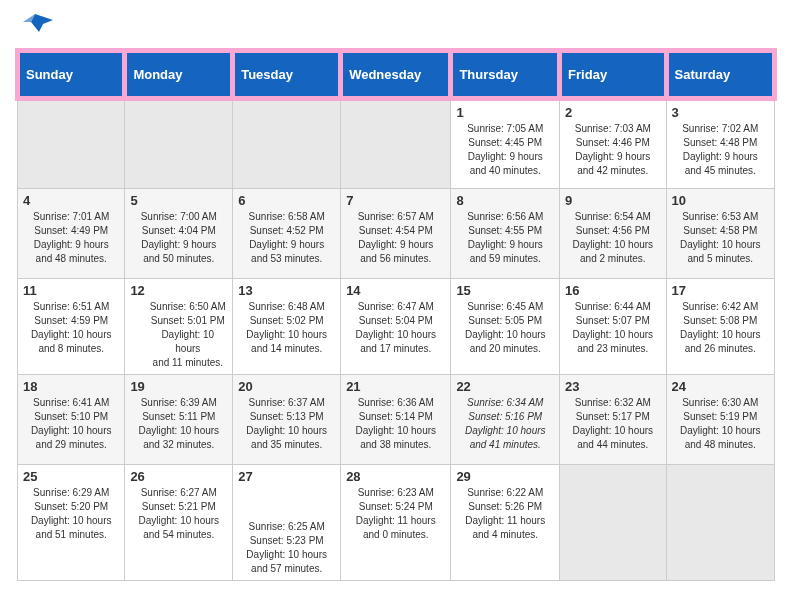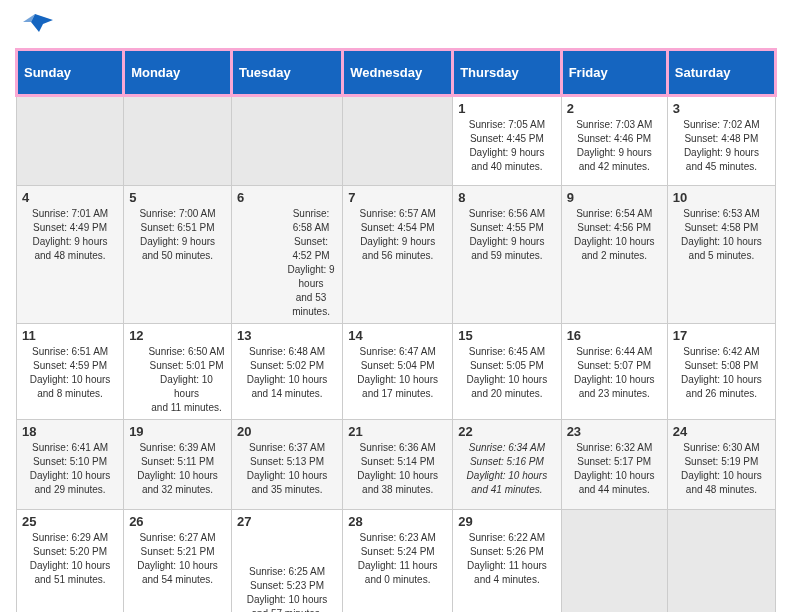--- a/index.html
+++ b/index.html
@@ -44,21 +44,21 @@
       border-collapse: collapse;
       font-size: 11px;
     }
     thead tr th {
       background-color: #1565c0;
       color: #fff;
       text-align: left;
       padding: 14px 6px;
       font-size: 13px;
       font-weight: bold;
-      border: 3px solid #f9a8d4;
+      border: 5px solid #f9a8d4;
     }
     tbody tr td {
       border: 1px solid #ccc;
       vertical-align: top;
       padding: 4px 5px;
       width: 113px;
       min-height: 80px;
       height: 90px;
     }
     .day-number {
@@ -149,27 +149,27 @@
         <td>
           <div class="day-number">4</div>
           <div class="day-info" style="white-space: pre-line;">Sunrise: 7:01 AM
 Sunset: 4:49 PM
 Daylight: 9 hours
 and 48 minutes.</div>
         </td>
         <td>
           <div class="day-number">5</div>
           <div class="day-info" style="white-space: pre-line;">Sunrise: 7:00 AM
-Sunset: 6:51 PM
+Sunset: 4:04 PM
 Daylight: 9 hours
 and 50 minutes.</div>
         </td>
         <td>
           <div class="day-number">6</div>
-          <div class="day-info" style="white-space: pre-line; margin-left: 48px;">Sunrise: 6:58 AM
+          <div class="day-info" style="white-space: pre-line;">Sunrise: 6:58 AM
 Sunset: 4:52 PM
 Daylight: 9 hours
 and 53 minutes.</div>
         </td>
         <td>
           <div class="day-number">7</div>
           <div class="day-info" style="white-space: pre-line;">Sunrise: 6:57 AM
 Sunset: 4:54 PM
 Daylight: 9 hours
 and 56 minutes.</div>

